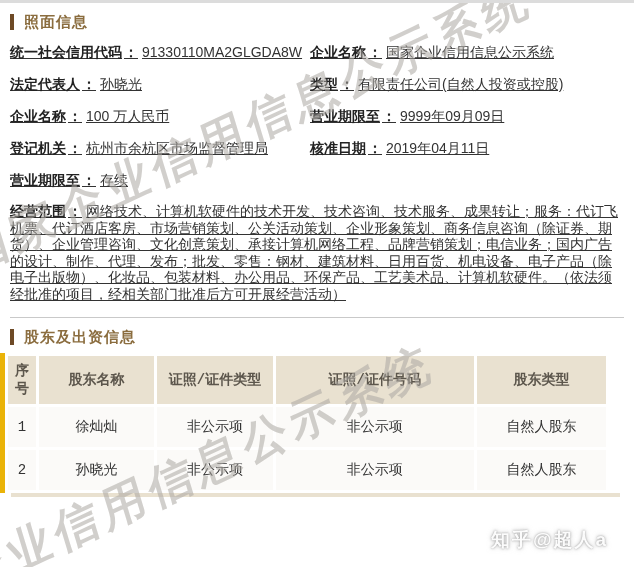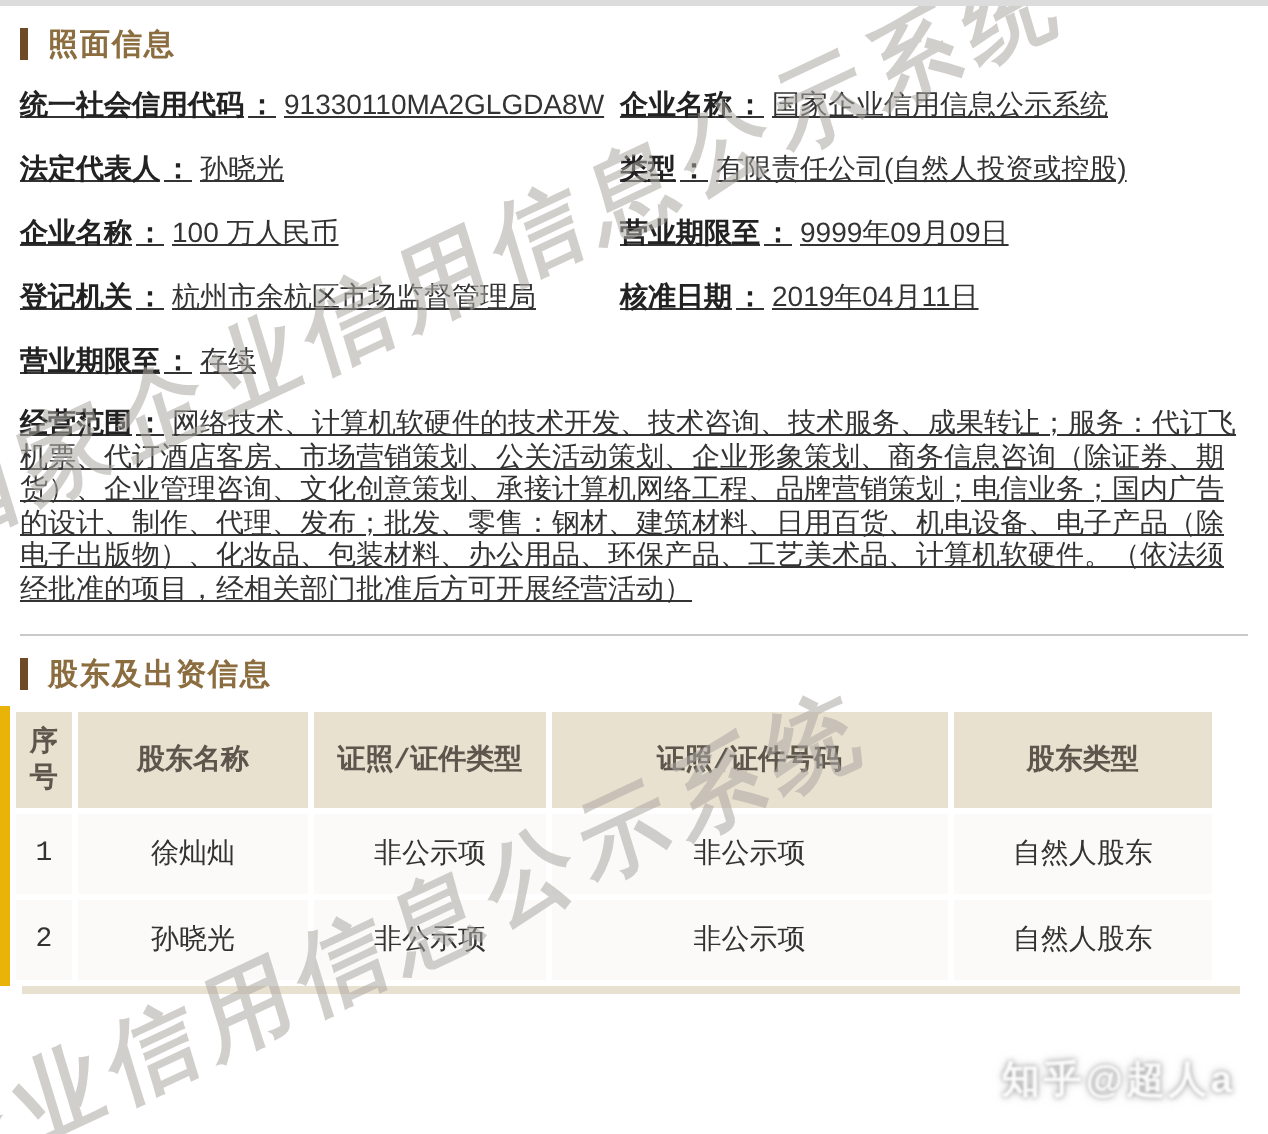--- a/index.html
+++ b/index.html
@@ -33,21 +33,21 @@
        padding:11px 2px; height:36px; }
   .table-bottom { height:4px; background:#e9e1d0; margin:0 14px 0 11px; }
   
   .wm-strip { position:absolute; white-space:nowrap; font-weight:bold;
               font-size:46px; letter-spacing:6px; color:rgba(172,168,162,0.55);
               transform-origin:0 50%; transform:rotate(-25deg) skewX(-8deg);
               pointer-events:none; z-index:5; }
   .wm-a { left:-35px; top:225px; }
   .wm-b { left:-133px; top:590px; }
   
-  .wm-zhihu { position:absolute; right:16px; bottom:14px; z-index:6;
+  .wm-zhihu { position:absolute; right:26px; bottom:14px; z-index:6;
               font-size:19px; font-weight:bold; letter-spacing:2px;
               color:rgba(255,255,255,0.96);
               text-shadow:0 0 2px rgba(140,140,140,0.9), 0 0 5px rgba(160,160,160,0.6);
               filter:blur(0.6px); pointer-events:none; }
 </style>
 </head>
 <body>
 
 <div class="sec-head">
   <span class="sec-bar"></span>

